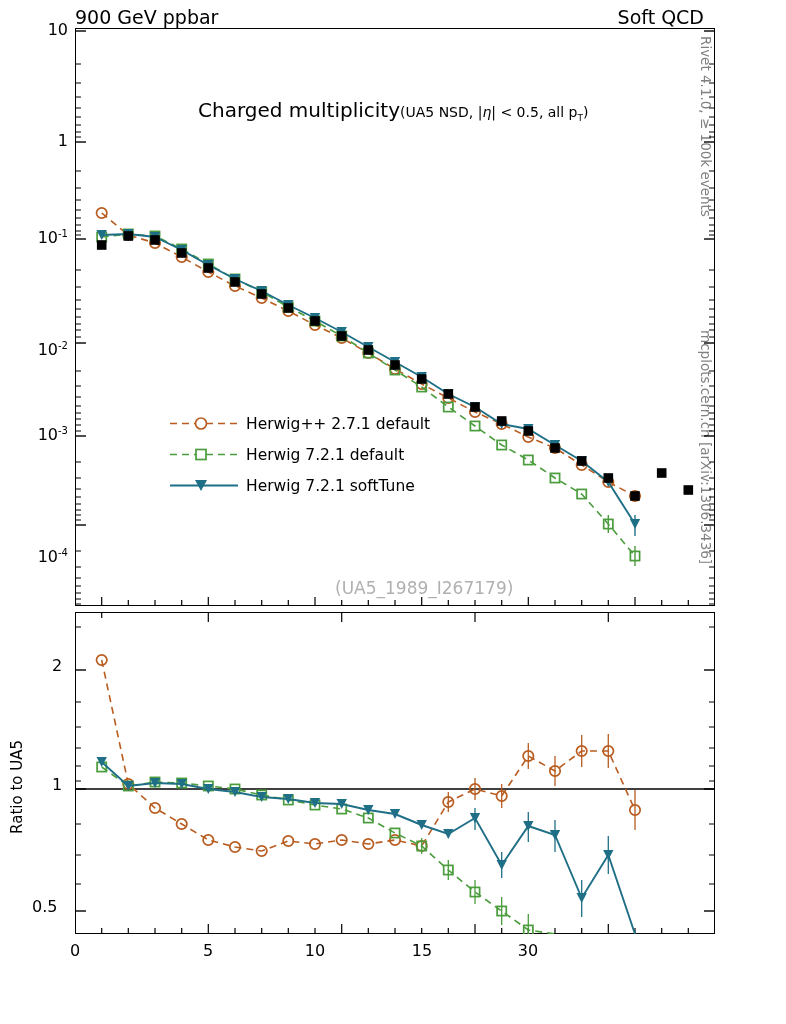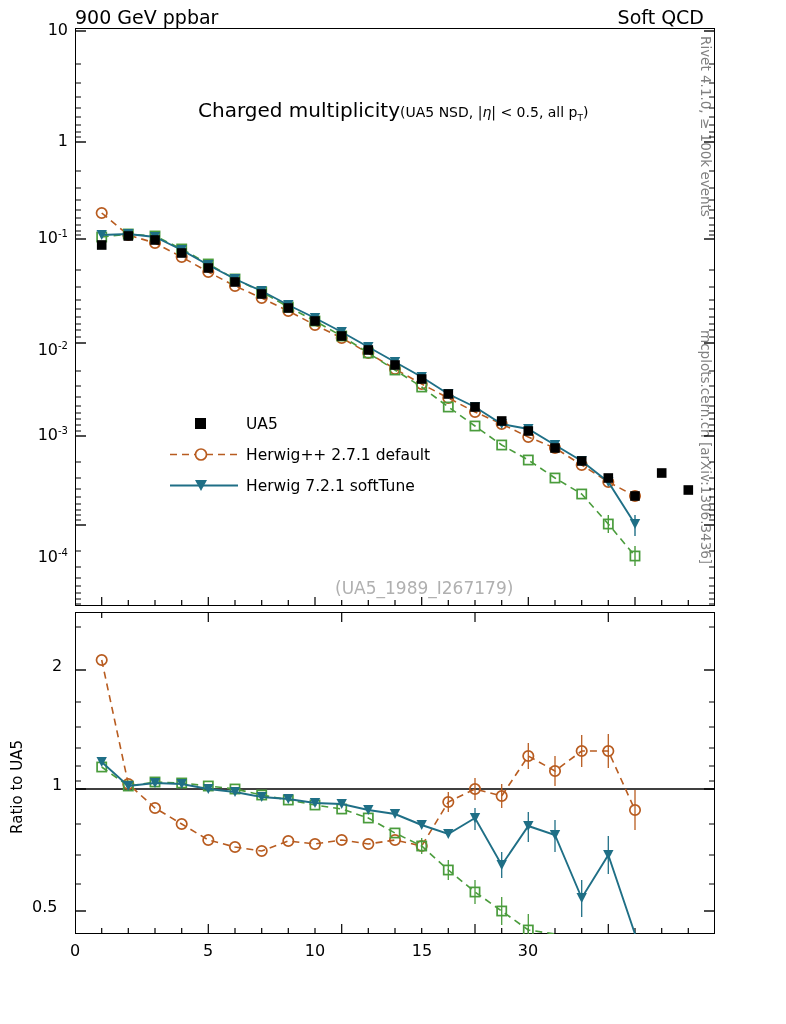--- a/index.html
+++ b/index.html
@@ -341,33 +341,34 @@
       <rect x="555.2" y="463.2" width="9.6" height="9.6"></rect>
       <rect x="581.9" y="440.2" width="9.6" height="9.6"></rect>
       <rect x="608.5" y="457.2" width="9.6" height="9.6"></rect>
     </g>
   </svg>
 
   <div class="abs" id="legend">
     <div class="leg-row">
       <div class="leg-sym">
         <svg width="74" height="31">
-            <rect x="27" y="10" width="11" height="11" fill="#000"></rect>
-          </svg>
-      </div>
-      <div class="txt leg-lab">UA5</div>
-    </div>
-    <div class="leg-row">
-      <div class="leg-sym">
-        <svg width="74" height="31">
           <line x1="2" y1="15.5" x2="70" y2="15.5" stroke="#b85c20" stroke-width="1.6" stroke-dasharray="7,5"></line>
           <circle cx="33" cy="15.5" r="5.5" fill="#fff" stroke="#b85c20" stroke-width="1.7"></circle>
         </svg>
       </div>
       <div class="txt leg-lab">Herwig++ 2.7.1 default</div>
+    </div>
+    <div class="leg-row">
+      <div class="leg-sym">
+        <svg width="74" height="31">
+          <line x1="2" y1="15.5" x2="70" y2="15.5" stroke="#4a9c3c" stroke-width="1.6" stroke-dasharray="7,5"></line>
+          <rect x="28" y="10.5" width="10" height="10" fill="#fff" stroke="#4a9c3c" stroke-width="1.7"></rect>
+        </svg>
+      </div>
+      <div class="txt leg-lab">Herwig 7.2.1 default</div>
     </div>
     <div class="leg-row">
       <div class="leg-sym">
         <svg width="74" height="31">
           <line x1="2" y1="15.5" x2="70" y2="15.5" stroke="#1f6f86" stroke-width="1.9"></line>
           <polygon points="27,10 39,10 33,21" fill="#1f6f86"></polygon>
         </svg>
       </div>
       <div class="txt leg-lab">Herwig 7.2.1 softTune</div>
     </div>

